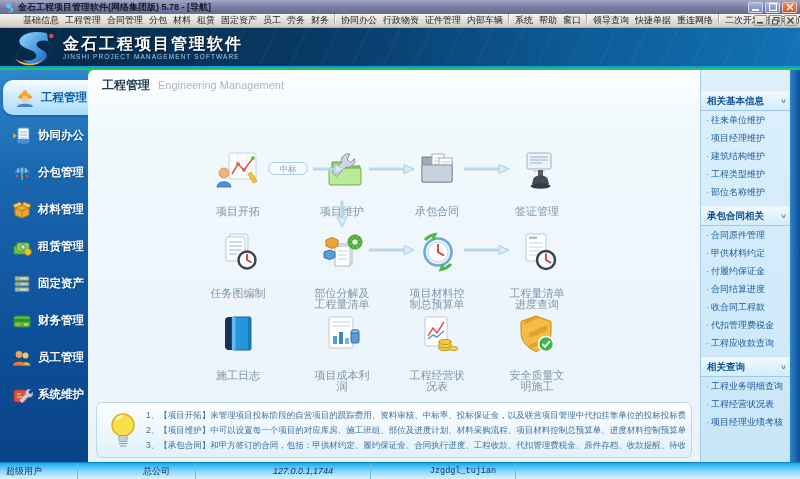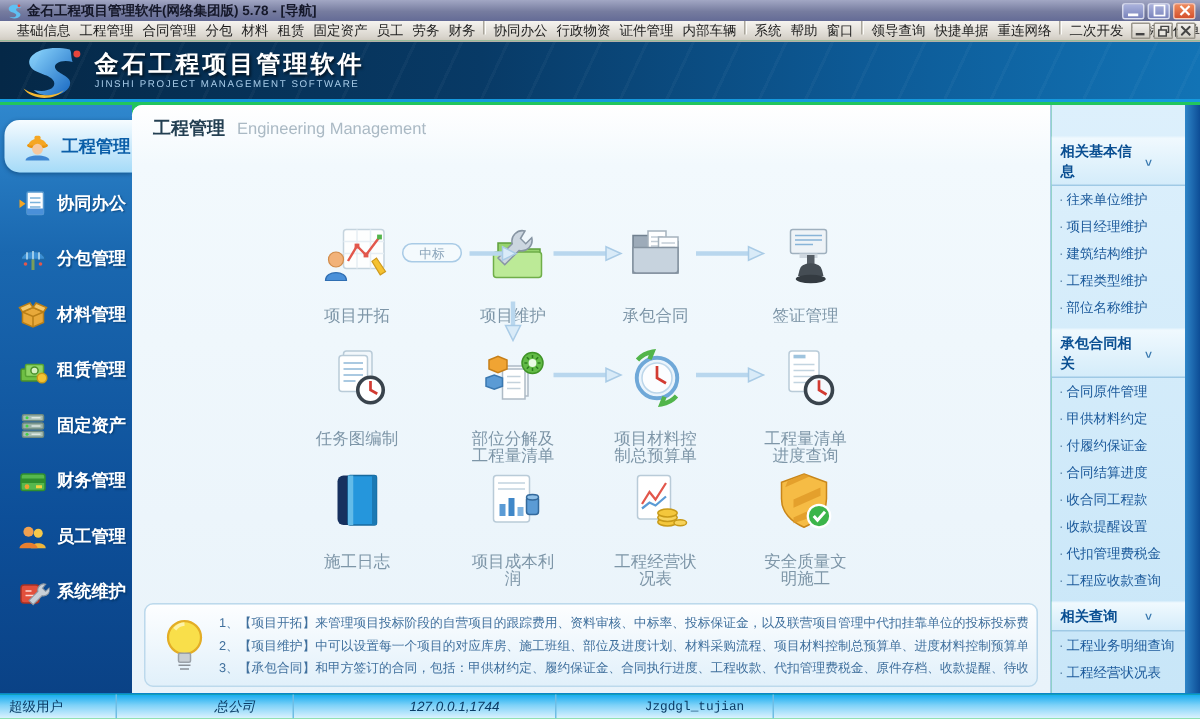--- a/index.html
+++ b/index.html
@@ -16,21 +16,21 @@
   .tb-btns { margin-left:auto; display:flex; gap:2px; }
   .tb-btn { width:15px; height:11px; border-radius:2px; border:1px solid #ffffff99;
     display:flex; align-items:center; justify-content:center;
     background:linear-gradient(180deg,#aab2dc,#7a84bc); }
   .tb-btn.close { background:linear-gradient(180deg,#ef8a5a,#d4512e); }
 
   
   .menubar { position:absolute; top:14px; left:0; right:0; height:14px;
     background:linear-gradient(180deg,#f6f4f0,#d9d5cd 80%,#cfcabf);
     border-bottom:1px solid #b4b0a6; display:flex; 
-    font-size:9px; color:#1c1c1c; padding-left:6px; }
+    font-size:9px; color:#1c1c1c; padding-left:18px; }
   .menu-group { display:flex; align-items:center; }
   .menu-item { padding:0 3px; white-space:nowrap; cursor:default; }
   .menu-sep { width:0; height:9px; border-left:1px solid #aaa69c;
     border-right:1px solid #fcfbf8; margin:0 2px; }
   .mdi-controls { position:absolute; right:3px; top:1px; display:flex; gap:2px; }
   .mdi-btn { width:13px; height:11px; border:1px solid #9a968c; border-radius:1px;
     background:linear-gradient(180deg,#f2f0ec,#d2cec4);
     display:flex; align-items:center; justify-content:center; }
 
   
@@ -81,41 +81,41 @@
     background:linear-gradient(180deg,#fdfeff,#e1f0fa);
     border:1px solid #bcd9ec; border-radius:6px;
     display:flex; align-items:center; gap:9px; padding:2px 6px 2px 12px; overflow:hidden; }
   .tip-lines { display:flex; flex-direction:column; gap:1px; overflow:hidden; }
   .tip-line { font-size:8.5px; color:#40709d; line-height:14px; white-space:nowrap; }
 
   
   .rightbar { position:absolute; left:700px; width:90px; top:70px; bottom:17px;
     background:linear-gradient(180deg,#ddf0fc 0%,#c8e6f8 100%);
     border-left:1px solid #a6cce6; padding-top:16px; overflow:hidden; }
-  .rb-header { margin-top:5px; padding:3px 22px 2px 6px; font-size:9.5px; font-weight:bold;
+  .rb-header { margin-top:5px; padding:3px 4px 2px 6px; font-size:9.5px; font-weight:bold;
     color:#0a4f92; display:flex; justify-content:space-between; align-items:center;
     background:linear-gradient(180deg,#f0f9fe,#d4ecfa);
     border-top:1px solid #eaf6fd; border-bottom:1px solid #9fc9e5; cursor:pointer; }
   .rb-chevron { font-size:8px; color:#3a7ab0; }
   .rb-item { padding:3px 2px 2px 5px; font-size:9px; color:#1c5a9b;
     white-space:nowrap; cursor:pointer; }
   .rb-bullet { color:#5d86ab; margin-right:2px; }
 
   .right-strip { position:absolute; right:0; top:70px; width:10px; bottom:17px;
     background:linear-gradient(90deg,#2e85c8,#0d4d96); }
 
   
   .statusbar { position:absolute; left:0; right:0; bottom:0; height:17px;
     background:linear-gradient(180deg,#14abef 0%,#7fd2f8 45%,#ddf3fe 100%);
     border-top:1px solid #0a86c8; display:flex; align-items:center;
     font-size:9px; color:#0a3c66;gap:40px; }
   .sb-cell { height:100%; display:flex; align-items:center;
     border-right:1px solid #6fbde4; padding:0 6px; }
   .sb-cell.c1 { width:78px; }
-  .sb-cell.c2 { width:78px; justify-content:center;font-style:italic; }
+  .sb-cell.c2 { width:78px; justify-content:center; }
   .sb-cell.c3 { width:135px; justify-content:center;font-style:italic; }
   .sb-cell.c4 { width:105px; justify-content:center; font-family:"Liberation Mono","DejaVu Sans Mono",monospace; font-size:8.5px; }
   .sb-cell.rest { flex:1; border-right:none; }
 </style>
 </head>
 <body>
 
 <div class="app">
 
   <div class="titlebar">
@@ -536,21 +536,20 @@
     <div class="rb-header">
       <span>承包合同相关</span>
       <span class="rb-chevron">˅</span>
     </div>
     <div>
         <div class="rb-item"><span class="rb-bullet">·</span><span>合同原件管理</span></div>
         <div class="rb-item"><span class="rb-bullet">·</span><span>甲供材料约定</span></div>
         <div class="rb-item"><span class="rb-bullet">·</span><span>付履约保证金</span></div>
         <div class="rb-item"><span class="rb-bullet">·</span><span>合同结算进度</span></div>
         <div class="rb-item"><span class="rb-bullet">·</span><span>收合同工程款</span></div>
-        <div class="rb-item"><span class="rb-bullet">·</span><span>收款提醒设置</span></div>
         <div class="rb-item"><span class="rb-bullet">·</span><span>代扣管理费税金</span></div>
         <div class="rb-item"><span class="rb-bullet">·</span><span>工程应收款查询</span></div>
       </div>
 
     <div class="rb-header">
       <span>相关查询</span>
       <span class="rb-chevron">˅</span>
     </div>
     <div>
         <div class="rb-item"><span class="rb-bullet">·</span><span>工程业务明细查询</span></div>

